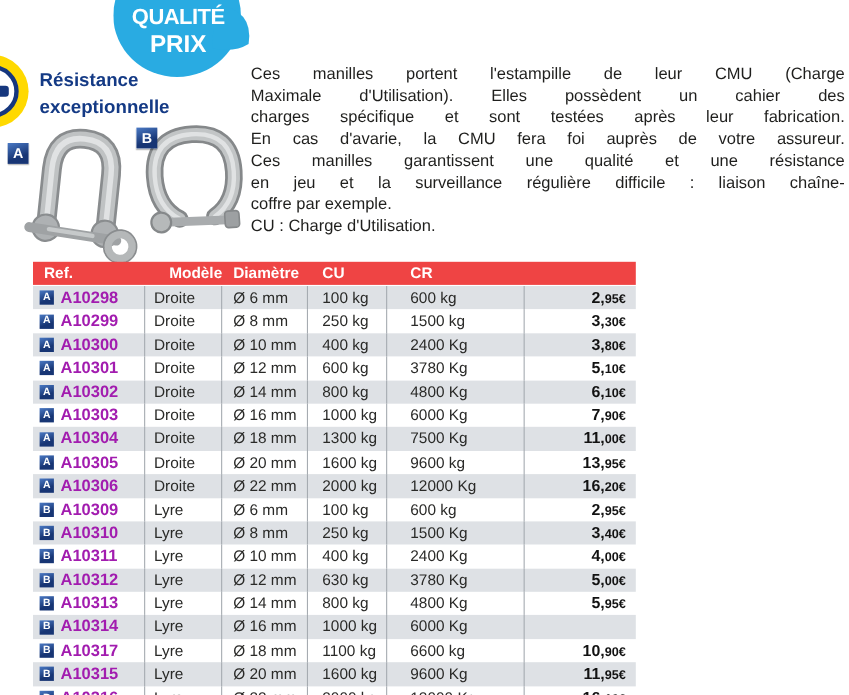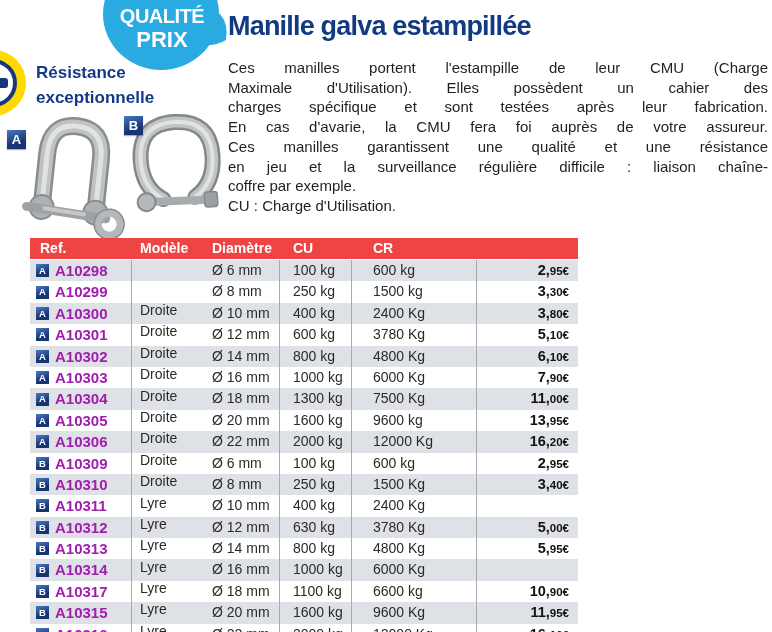--- a/index.html
+++ b/index.html
@@ -44,30 +44,30 @@
                box-shadow:0 1px 1px rgba(0,0,0,.3);}
   .label-a{left:7px;top:130px;}
   .label-b{left:124px;top:116px;}
 
   
   .ptable{position:absolute;left:30px;top:238px;width:548px;}
   .thead{display:flex;height:21px;background:#ef4444;color:#ffffff;font-weight:bold;
          font-size:14px;line-height:21px;margin-bottom:1px;}
   .hcell{box-sizing:border-box;}
   .h-ref{width:102px;padding-left:10px;}
-  .h-modele{width:70px;padding-left:8px;}
+  .h-modele{width:70px;padding-left:8px;text-align:right;}
   .h-diam{width:78px;padding-left:10px;}
   .h-cu{width:72px;padding-left:13px;}
   .h-cr{width:125px;padding-left:21px;}
   .h-prix{width:101px;}
   .trow{display:flex;height:21.4px;line-height:21.4px;font-size:14px;color:#2a2a28;}
   .trow:nth-child(odd){background:#dee1e5;}
   .cell{box-sizing:border-box;border-right:1px solid #a6abb1;}
   .c-ref{width:102px;display:flex;align-items:center;padding-left:6px;}
-  .c-modele{width:70px;padding-left:8px;margin-top:40px;}
+  .c-modele{width:70px;padding-left:8px;}
   .c-diam{width:78px;padding-left:10px;}
   .c-cu{width:72px;padding-left:13px;}
   .c-cr{width:125px;padding-left:21px;}
   .c-prix{width:101px;border-right:none;text-align:right;padding-right:9px;color:#121212;
           font-weight:bold;}
   .rowbadge{width:13px;height:13px;margin-right:6px;flex:0 0 13px;display:flex;align-items:center;
             justify-content:center;font-size:9.5px;font-weight:bold;color:#ffffff;
             background:linear-gradient(160deg,#4a79c4 0%,#173574 65%);}
   .reftext{font-weight:bold;font-size:15px;color:#a21caf;}
   .prix-main{font-size:14.5px;}
@@ -88,21 +88,20 @@
     <svg width="132" height="76" viewBox="0 0 132 76">
       <ellipse cx="58" cy="14" rx="58" ry="56" fill="#29abe2"></ellipse>
       <path d="M92 4 Q128 8 123 40 Q110 48 90 44 Z" fill="#29abe2"></path>
     </svg>
     <div class="qp-text">
       <div class="qp-line1">QUALITÉ</div>
       <div class="qp-line2">PRIX</div>
     </div>
   </div>
 
-  <div class="page-title">Manille galva estampillée</div>
 
   <div class="tagline">
     <div>Résistance</div>
     <div>exceptionnelle</div>
   </div>
 
   <div class="intro">
     <div id="intro-lines">
         <div class="intro-line">Ces manilles portent l'estampille de leur CMU (Charge</div>
         <div class="intro-line">Maximale d'Utilisation). Elles possèdent un cahier des</div>
@@ -276,20 +275,21 @@
         </div>
         <div class="trow">
           <div class="cell c-ref">
             <span class="rowbadge">B</span>
             <span class="reftext">A10311</span>
           </div>
           <div class="cell c-modele">Lyre</div>
           <div class="cell c-diam">Ø 10 mm</div>
           <div class="cell c-cu">400 kg</div>
           <div class="cell c-cr">2400 Kg</div>
+          <div class="cell c-prix"><span class="prix-main">4,</span><span class="prix-sub">00€</span></div>
         </div>
         <div class="trow">
           <div class="cell c-ref">
             <span class="rowbadge">B</span>
             <span class="reftext">A10312</span>
           </div>
           <div class="cell c-modele">Lyre</div>
           <div class="cell c-diam">Ø 12 mm</div>
           <div class="cell c-cu">630 kg</div>
           <div class="cell c-cr">3780 Kg</div>

